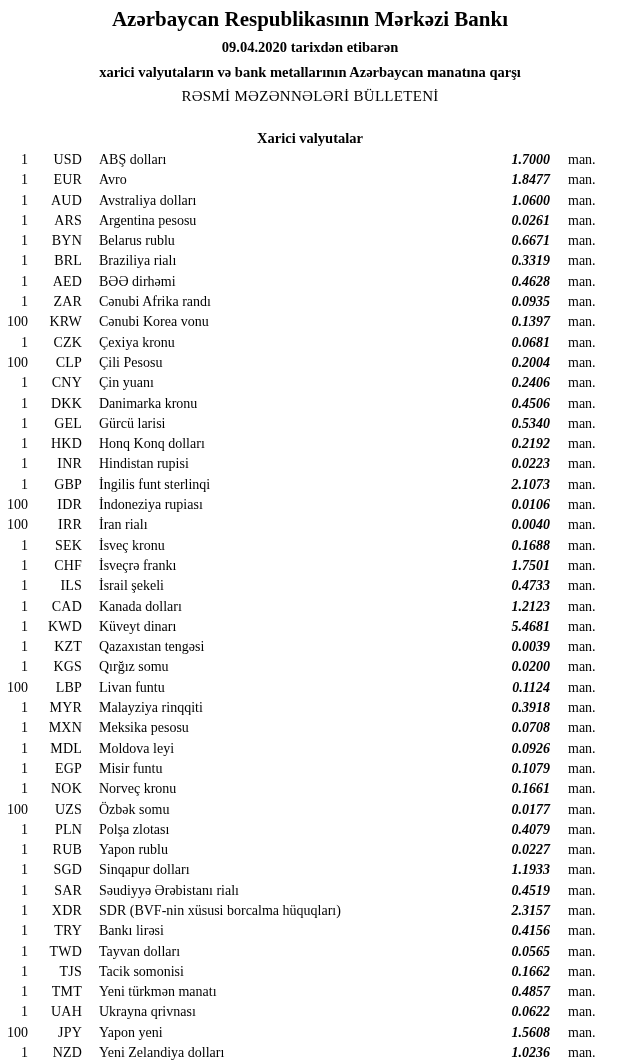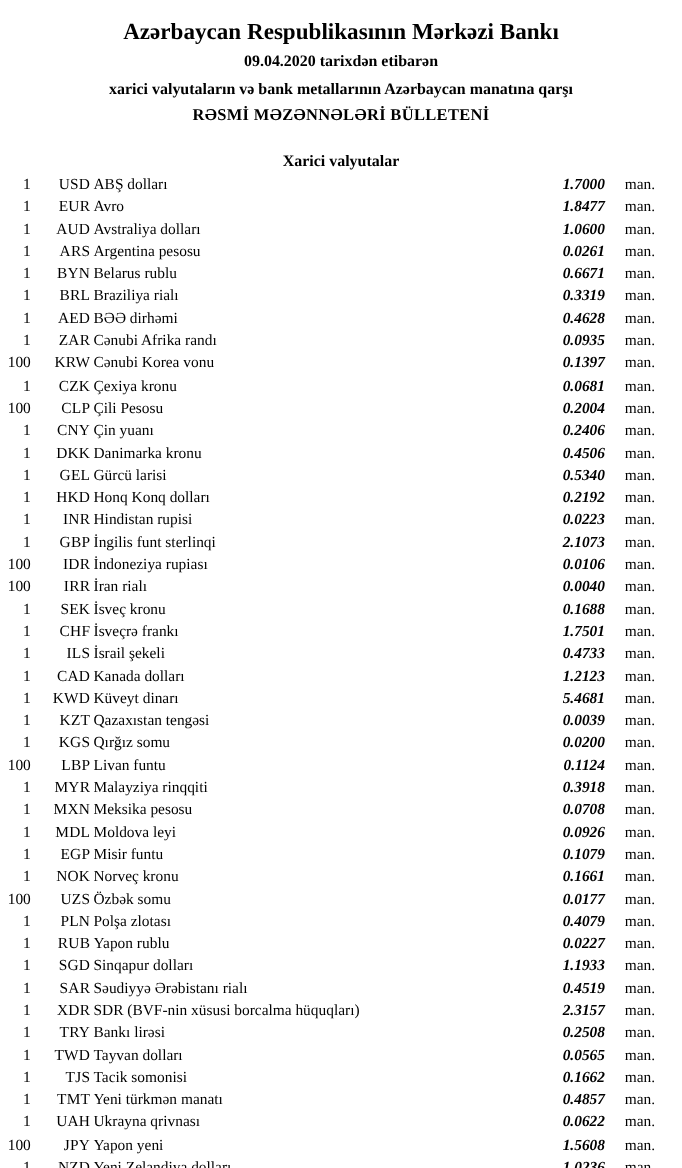--- a/index.html
+++ b/index.html
@@ -8,35 +8,35 @@
     width: 620px;
     height: 1062px;
     background: #ffffff;
     color: #000000;
     font-family: "Liberation Serif", serif;
     overflow: hidden;
     margin: 0 auto;
   }
   .header { text-align: center; }
   .bank-name {
-    padding-top: 16px;
+    padding-top: 7px;
     font-size: 21px;
     font-weight: 700;
     line-height: 25px;
   }
   .date-line, .subject-line {
     margin-top: 5px;
     font-size: 14.5px;
     font-weight: 700;
     line-height: 20px;
   }
   .bulletin-title {
     margin-top: 4px;
     font-size: 15px;
-    font-weight: 700;
+    font-weight: 400;
     line-height: 20px;
     letter-spacing: 0.3px;
   }
   .section-title {
     margin-top: 22px;
     text-align: center;
     font-size: 14.5px;
     font-weight: 700;
     line-height: 20px;
   }
@@ -44,21 +44,21 @@
   .row {
     display: flex;
     align-items: baseline;
     height: 20.31px;
     line-height: 20.31px;
     font-size: 14px;
     padding-right: 16px;
   }
   .cell-qty  { flex: none; width: 28px; text-align: right; }
   .cell-code { flex: none; width: 46px; margin-left: 8px; text-align: right; letter-spacing: 0.2px; }
-  .cell-name { flex: 1; margin-left: 3px; white-space: nowrap; overflow: hidden; }
+  .cell-name { flex: 1; margin-left: 17px; white-space: nowrap; overflow: hidden; }
   .cell-rate { flex: none; text-align: right; font-weight: 700; font-style: italic; }
   .cell-unit { flex: none; width: 36px; margin-left: 18px; }
 </style>
 </head>
 <body>
 
 <div class="page">
   <div class="header">
     <div class="bank-name">Azərbaycan Respublikasının Mərkəzi Bankı</div>
     <div class="date-line">09.04.2020 tarixdən etibarən</div>
@@ -370,21 +370,21 @@
     <span class="cell-code">XDR</span>
     <span class="cell-name">SDR (BVF-nin xüsusi borcalma hüquqları)</span>
     <span class="cell-rate">2.3157</span>
     <span class="cell-unit">man.</span>
   </div>
 
   <div class="row">
     <span class="cell-qty">1</span>
     <span class="cell-code">TRY</span>
     <span class="cell-name">Bankı lirəsi</span>
-    <span class="cell-rate">0.2508</span>
+    <span class="cell-rate">0.4156</span>
     <span class="cell-unit">man.</span>
   </div>
 
   <div class="row">
     <span class="cell-qty">1</span>
     <span class="cell-code">TWD</span>
     <span class="cell-name">Tayvan dolları</span>
     <span class="cell-rate">0.0565</span>
     <span class="cell-unit">man.</span>
   </div>

